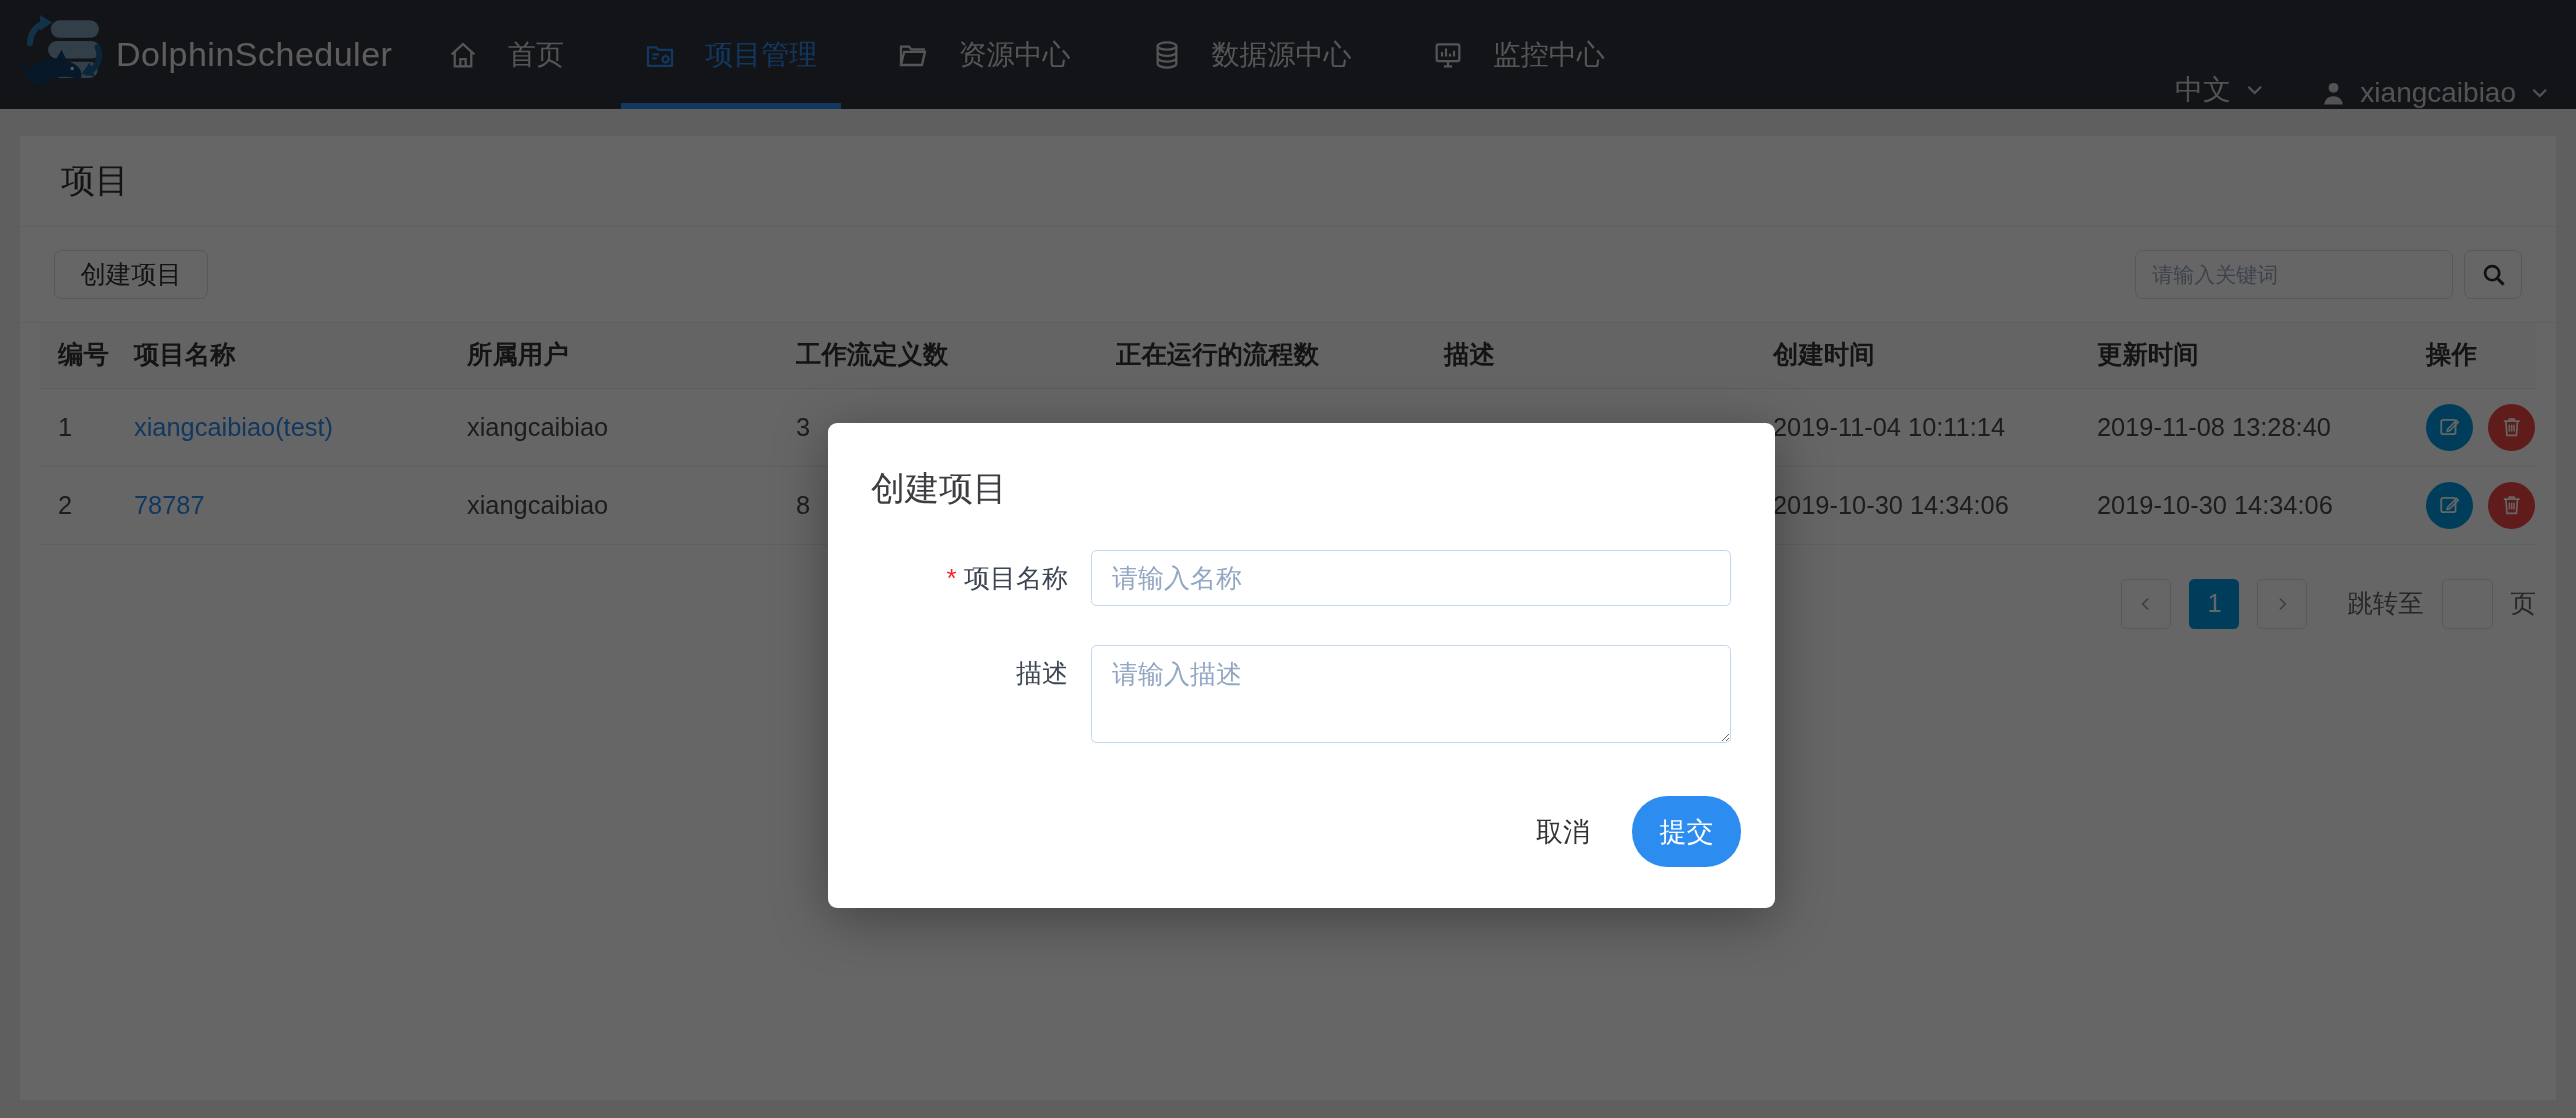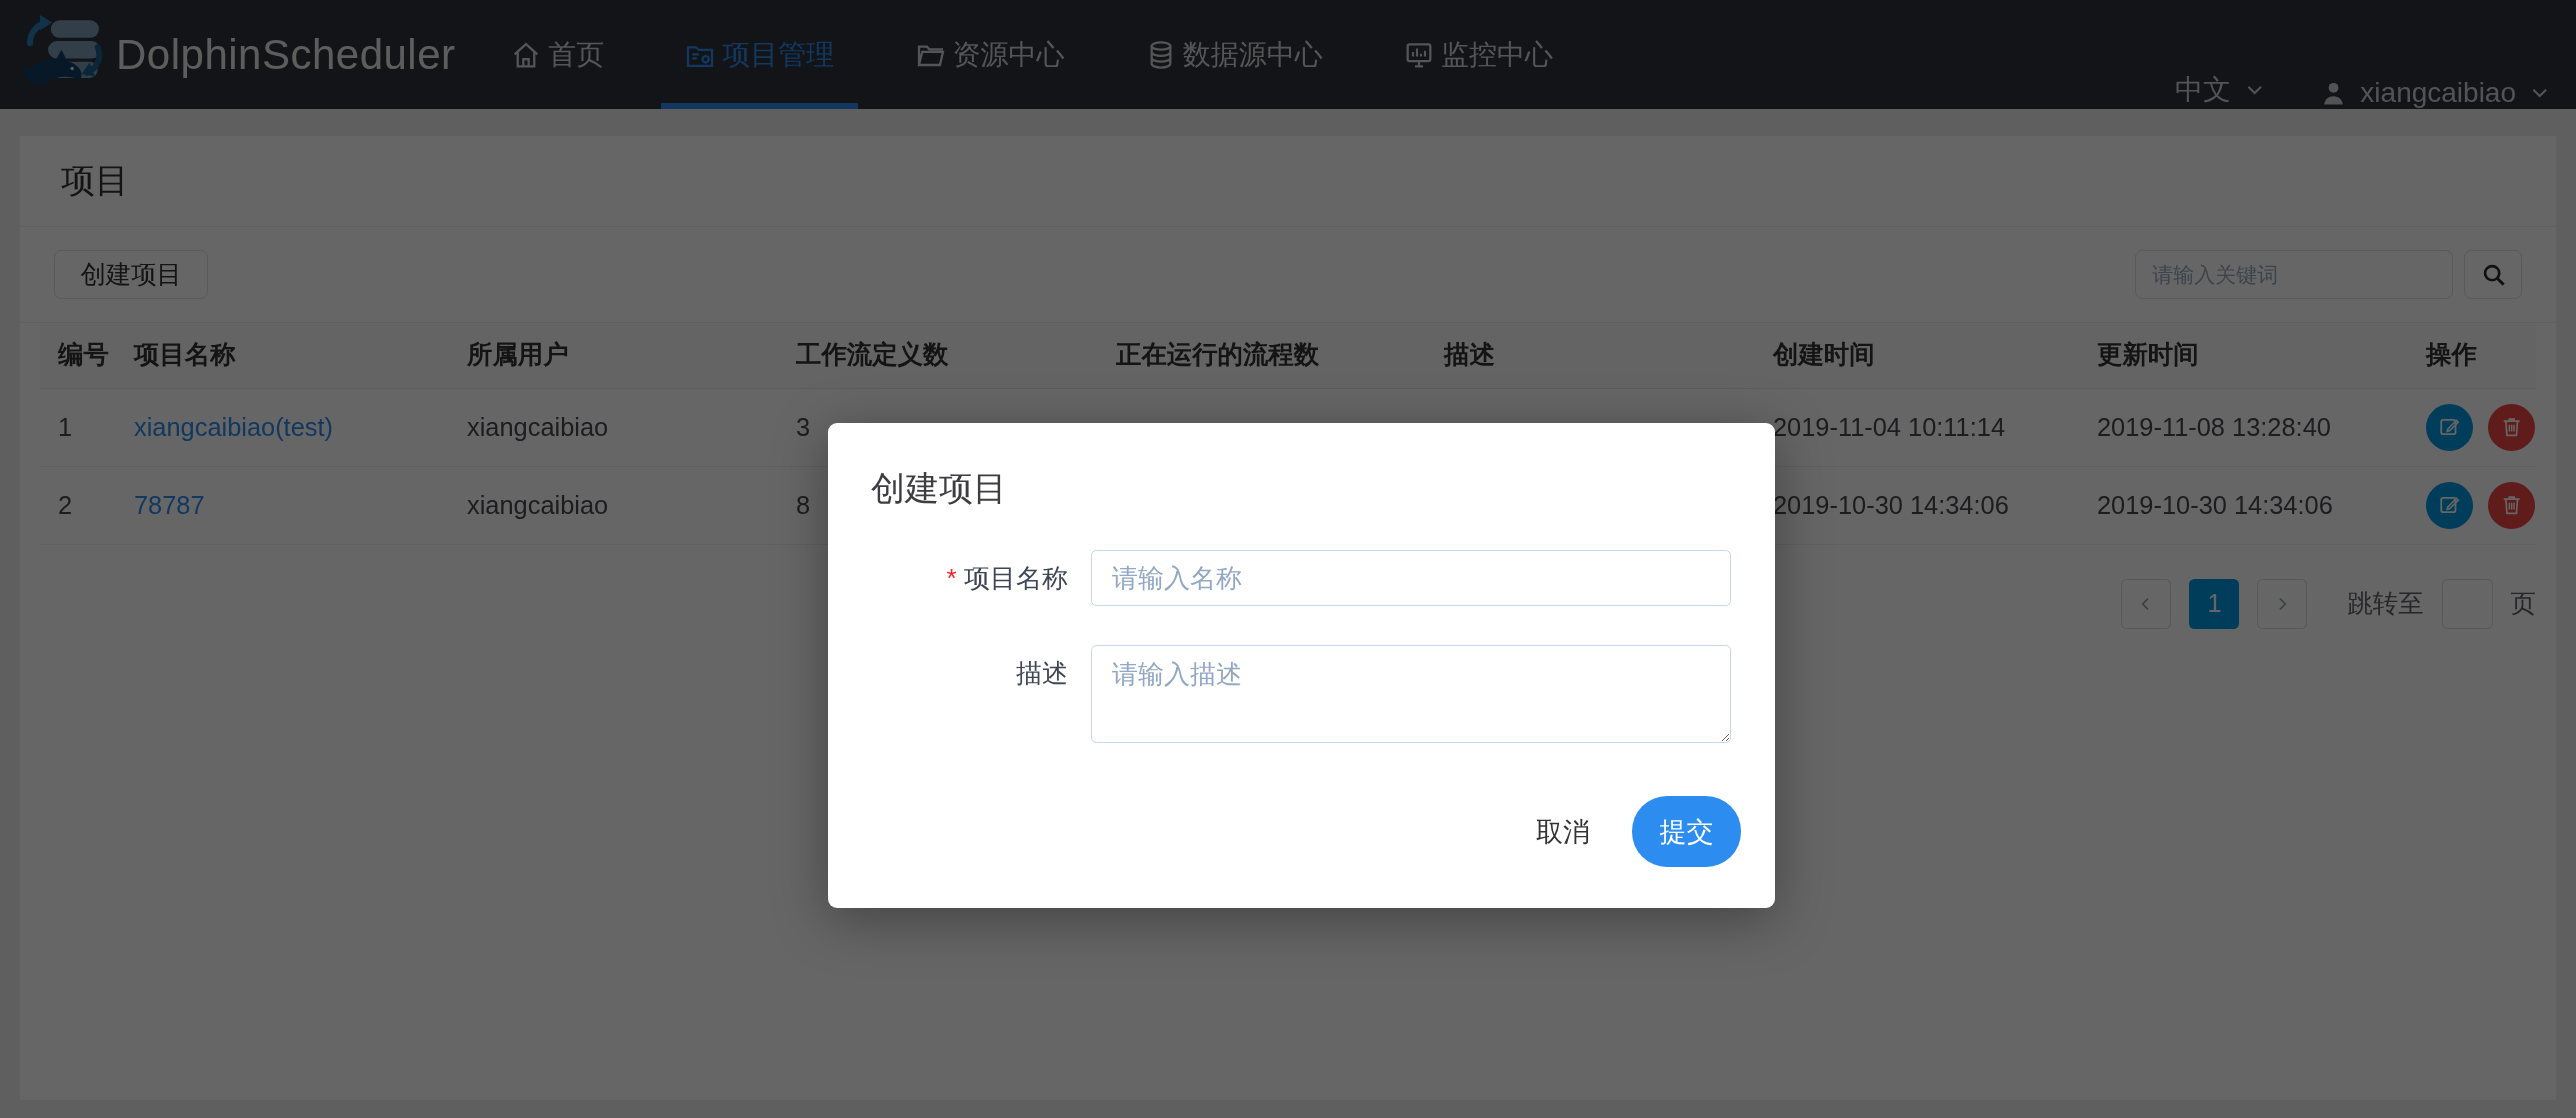--- a/index.html
+++ b/index.html
@@ -10,23 +10,23 @@
   *{box-sizing:border-box; margin:0; padding:0;}
   html,body{width:2576px; height:1118px;}
   body{font-family:"Liberation Sans","DejaVu Sans",sans-serif; background:#dfe1e6;}
   .screen{position:relative; width:2576px; height:1118px; background:var(--page-bg); overflow:hidden;}
 
   
   .navbar{position:absolute; top:0; left:0; right:0; height:109px; background:var(--nav-bg);
           display:flex; align-items:center;}
   .brand{display:flex; align-items:center; margin-left:20px; cursor:pointer;}
   .brand svg{width:87px; height:87px;}
-  .brand-name{font-size:42px; color:#e9e9e9; margin-left:9px; letter-spacing:0.5px;}
+  .brand-name{font-size:34px; color:#e9e9e9; margin-left:9px; letter-spacing:0.5px;}
   .nav-menu{display:flex; height:109px; margin-left:31px;}
-  .nav-item{display:flex; align-items:center; gap:6px; padding:0 23.6px; margin-right:33px;
+  .nav-item{display:flex; align-items:center; gap:29px; padding:0 23.6px; margin-right:33px;
             color:#d3d4d7; font-size:28px; position:relative; cursor:pointer; white-space:nowrap;}
   .nav-item .i{width:32px; height:32px;}
   .nav-item.active{color:var(--accent);}
   .nav-item.active::after{content:""; position:absolute; left:0; right:0; bottom:0; height:6.4px;
             background:var(--accent);}
   .nav-right{position:absolute; right:23.6px; top:0; height:109px; display:flex; align-items:flex-end; gap:51px;}
   .nav-lang,.nav-user{display:flex; align-items:center; gap:11px; color:#cfd0d4; font-size:28px; cursor:pointer;}
   .nav-lang .i,.nav-user .i{width:25.4px; height:25.4px;}
   .nav-user .i.person{width:31px; height:31px;}
 

